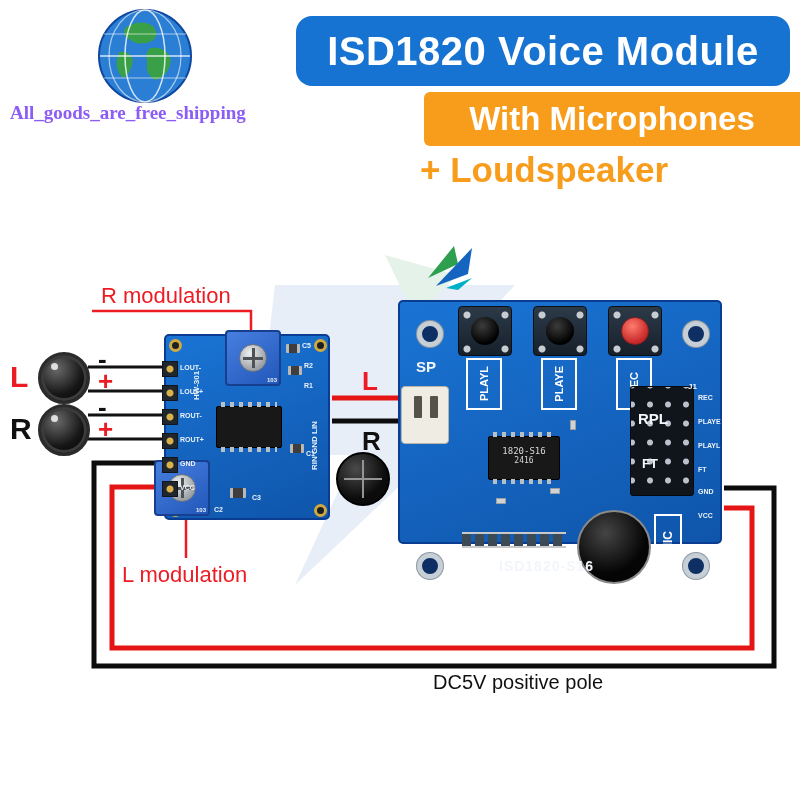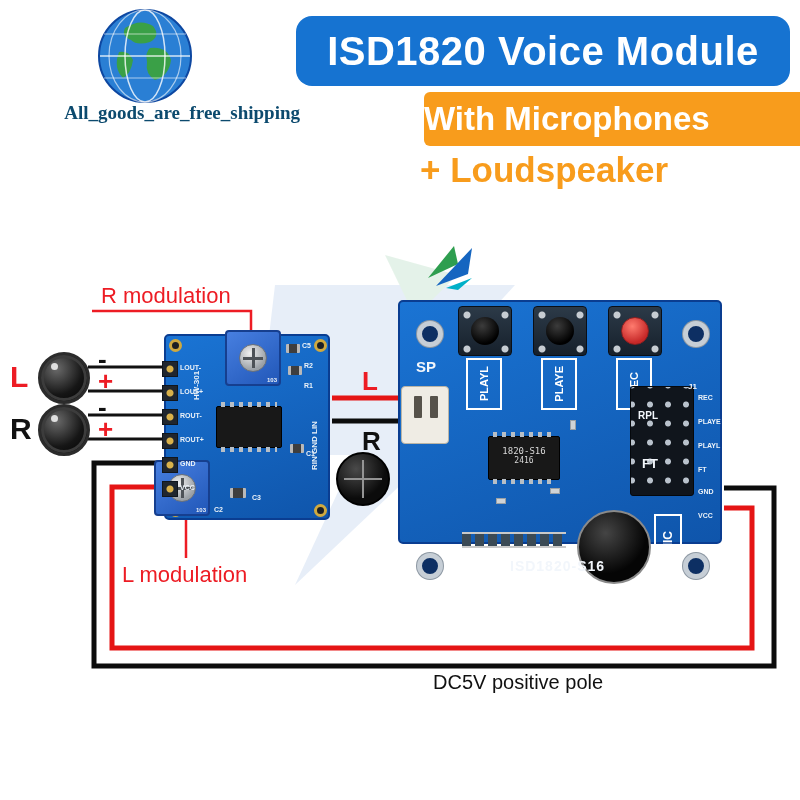--- a/index.html
+++ b/index.html
@@ -7,33 +7,33 @@
   .canvas {
     position: relative; width: 800px; height: 800px;
     background: #fff; overflow: hidden;
     font-family: "Liberation Sans", sans-serif;
   }
   .abs { position: absolute; }
 
   
   .slogan {
     position: absolute; left: 10px; top: 102px; width: 290px;
-    text-align: right; font-family: "Liberation Serif", serif;
-    font-weight: bold; font-size: 19px; color: #0c4a6e;
+    text-align: left; font-family: "Liberation Serif", serif;
+    font-weight: bold; font-size: 19px; color: #8b5cf6;
   }
   .title-banner {
     position: absolute; left: 296px; top: 16px; width: 494px; height: 70px;
     background: #1673d1; border-radius: 16px;
     display: flex; align-items: center; justify-content: center;
     color: #fff; font-weight: 800; font-size: 40px; letter-spacing: .5px;
   }
   .subtitle-banner {
     position: absolute; left: 424px; top: 92px; width: 376px; height: 54px;
     background: #f89c1c; border-radius: 6px 0 0 6px;
-    display: flex; align-items: center; 
+    display: flex; align-items: center; justify-content: center;
     color: #fff; font-weight: 800; font-size: 33px;
   }
   .subtitle2 {
     position: absolute; left: 420px; top: 150px; width: 370px; height: 46px;
     color: #f89c1c; font-weight: 800; font-size: 35px;
     padding-right: 6px;
   }
 
   
   .red-note { position: absolute; color: #ed1c24; font-size: 22px; }
@@ -297,28 +297,28 @@
     <div class="smd" style="left:96px; top:196px; width:10px; height:6px;"></div>
     <div class="smd" style="left:170px; top:118px; width:6px; height:10px;"></div>
 
     <div class="mic" style="left:177px; top:208px;"></div>
     <div class="vlabel-box" style="left:254px; top:212px; width:28px; height:56px; font-size:12px;">
       <span class="vtext">MIC</span>
     </div>
 
     <div class="pinblock" style="left:230px; top:84px; width:64px; height:110px;"></div>
     <div class="small-txt" style="left:288px; top:80px; font-size:8px;">J1</div>
-    <div class="small-txt" style="left:238px; top:108px; font-size:10px;">RPL</div>
+    <div class="small-txt" style="left:238px; top:108px; font-size:15px;">RPL</div>
     <div class="small-txt" style="left:242px; top:154px; font-size:13px;">FT</div>
 
     <div class="tiny" style="left:298px; top:92px;">REC</div>
     <div class="tiny" style="left:298px; top:116px;">PLAYE</div>
     <div class="tiny" style="left:298px; top:140px;">PLAYL</div>
     <div class="tiny" style="left:298px; top:164px;">FT</div>
     <div class="tiny" style="left:298px; top:186px;">GND</div>
     <div class="tiny" style="left:298px; top:210px;">VCC</div>
 
-    <div class="small-txt" style="left:110px; top:256px; font-size:14px; letter-spacing:1px;">ISD1820-S16</div>
+    <div class="small-txt" style="left:99px; top:256px; font-size:14px; letter-spacing:1px;">ISD1820-S16</div>
   </div>
 
   <div class="dc-label" style="left:428px; top:670px; color:#111;">DC5V positive pole</div>
 
 </div>
 
 </body></html>

